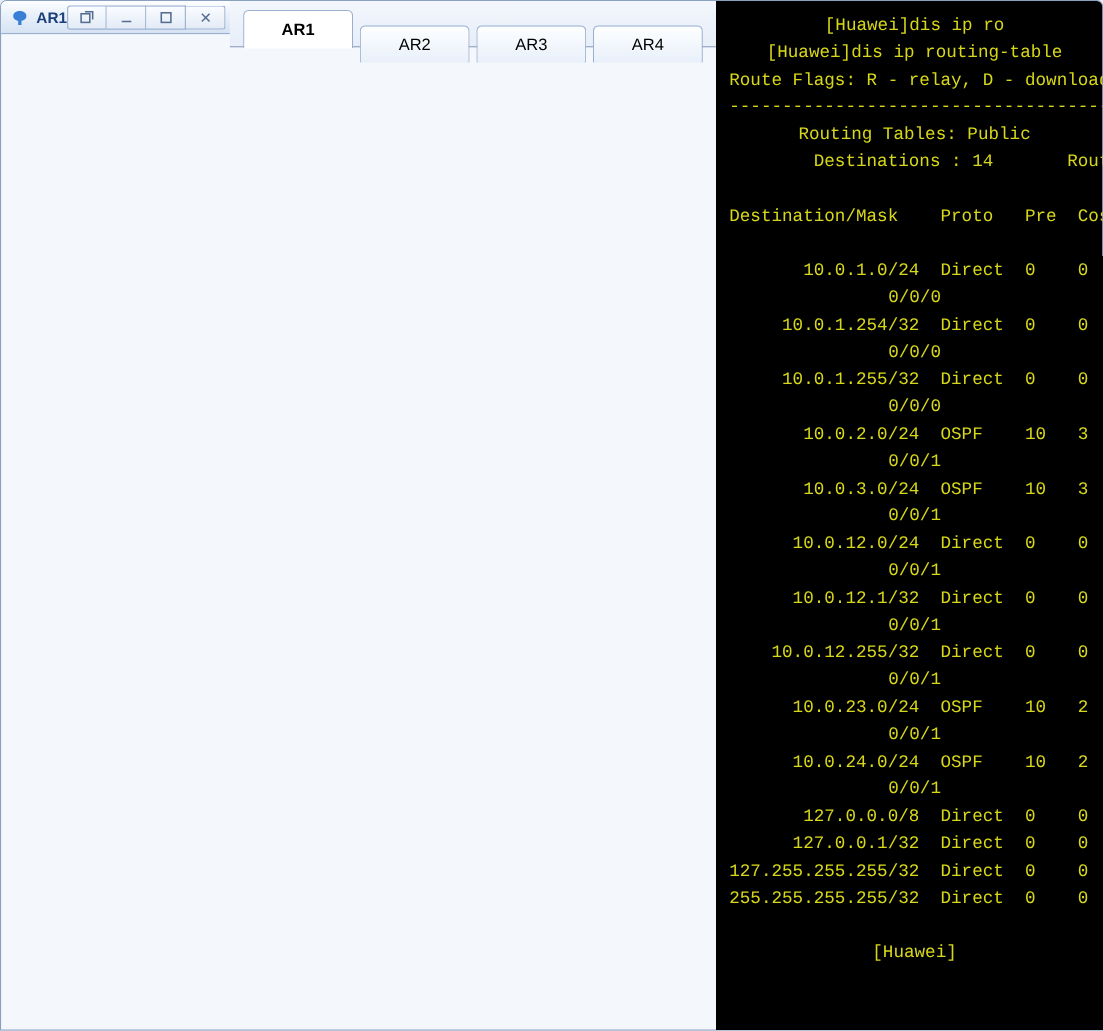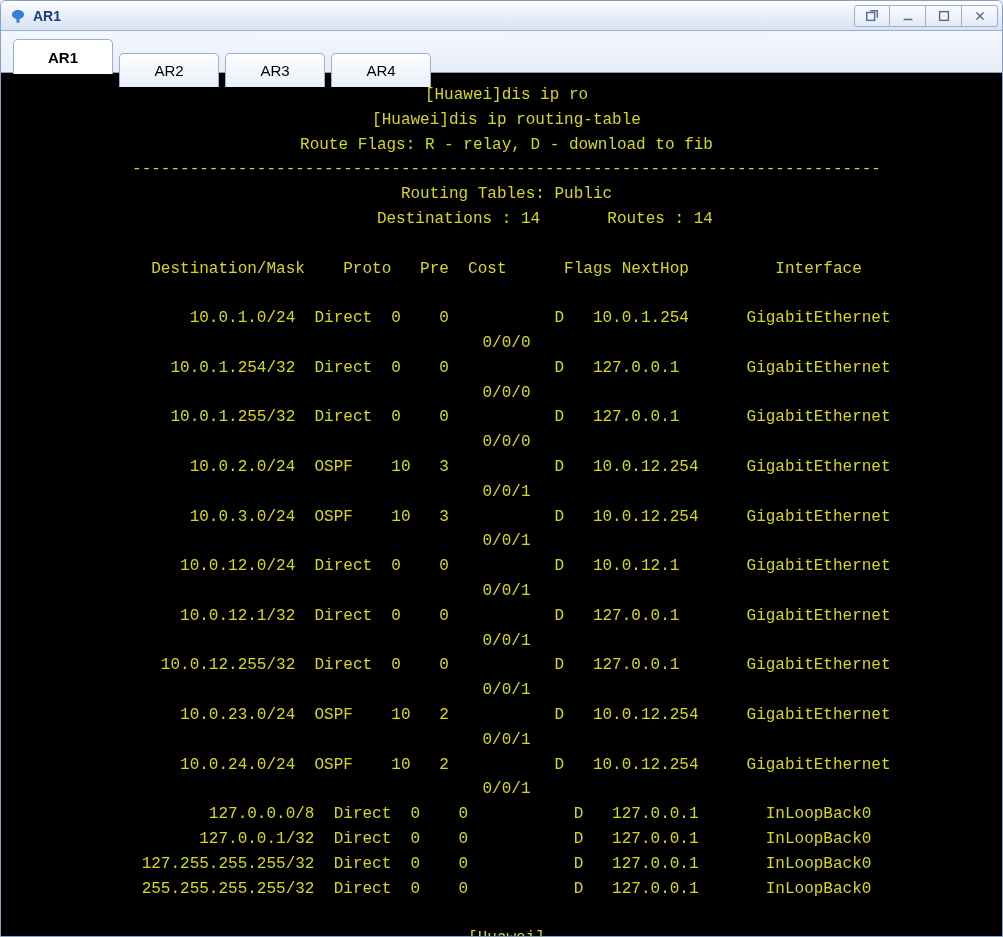--- a/index.html
+++ b/index.html
@@ -11,21 +11,21 @@
     background: #e8eef7;
   }
   .window {
     width: 1003px;
     height: 937px;
     border: 1px solid #8aa0bf;
     border-top-left-radius: 6px;
     border-top-right-radius: 6px;
     overflow: hidden;
     display: flex;
-    flex-direction: column;
+    flex-direction: row;
     background: #f4f7fc;
   }
   .titlebar {
     height: 30px;
     background: linear-gradient(to bottom, #fdfeff 0%, #e6eef9 50%, #d7e3f3 100%);
     border-bottom: 1px solid #9ab0cf;
     display: flex;
     align-items: center;
     padding: 0 4px 0 8px;
     color: #1a3f7a;

